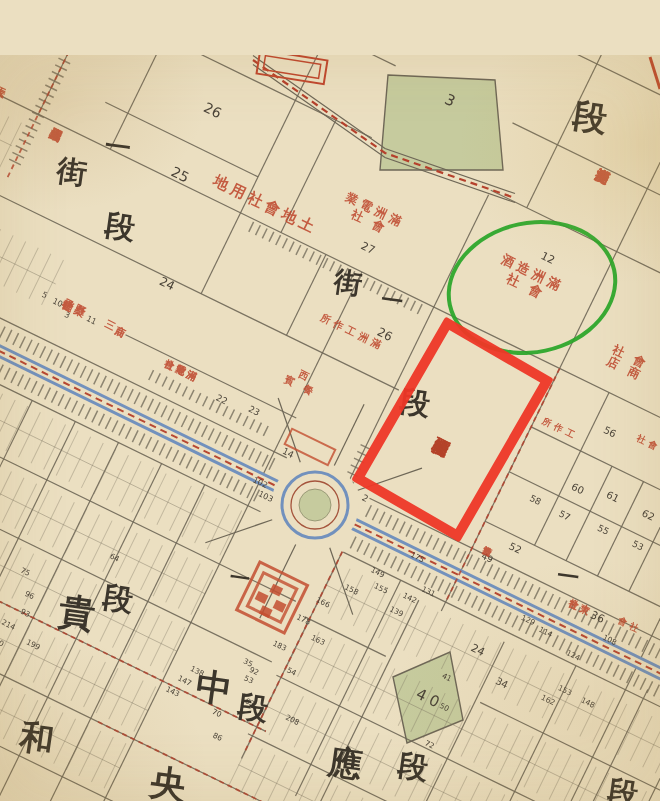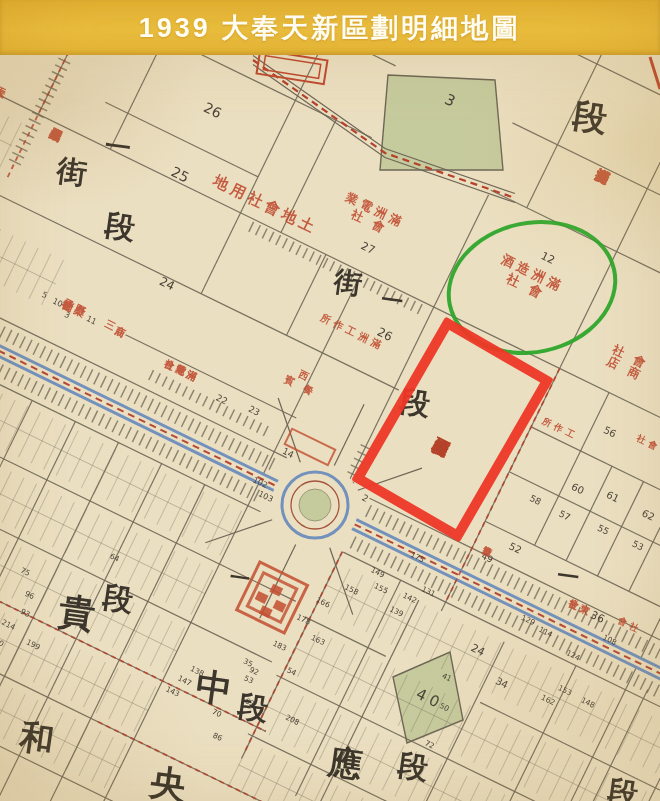--- a/index.html
+++ b/index.html
@@ -51,23 +51,20 @@
     border:4px solid rgba(40,165,40,.92);border-radius:50%;
     transform:rotate(-12deg);z-index:4;}
   .redrect{position:absolute;left:390px;top:280px;width:125px;height:189px;
     border:10px solid rgba(238,55,39,.95);border-radius:3px;
     transform:rotate(30deg);z-index:5;box-sizing:border-box;}
 </style>
 </head>
 <body>
 
 <div class="screen">
-  <div class="banner">
-    <span>1939 大奉天新區劃明細地圖</span>
-  </div>
 
   <div class="map">
     <svg class="base" width="660" height="746" viewBox="0 0 660 746">
 
       <polygon points="388,20 495,25 503,115 380,115" fill="#c6cb9e" stroke="#6e6757" stroke-width="1.4"></polygon>
       <polygon points="393,622 450,597 463,665 407,688" fill="#c6cb9e" stroke="#6e6757" stroke-width="1.4"></polygon>
 
       <g id="gplane" transform="translate(315,450) rotate(26)">
           <line x1="20" y1="-560" x2="470" y2="-560" stroke="#6e6757" stroke-width="1.2" opacity="0.9"></line>
           <line x1="10" y1="-520" x2="470" y2="-520" stroke="#6e6757" stroke-width="1.2" opacity="0.9"></line>

